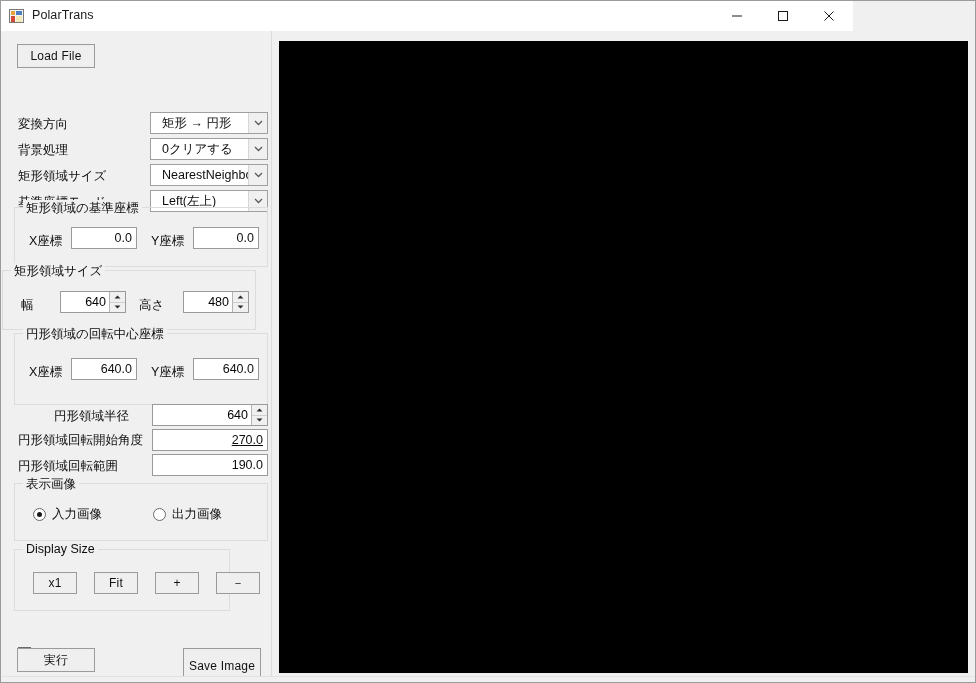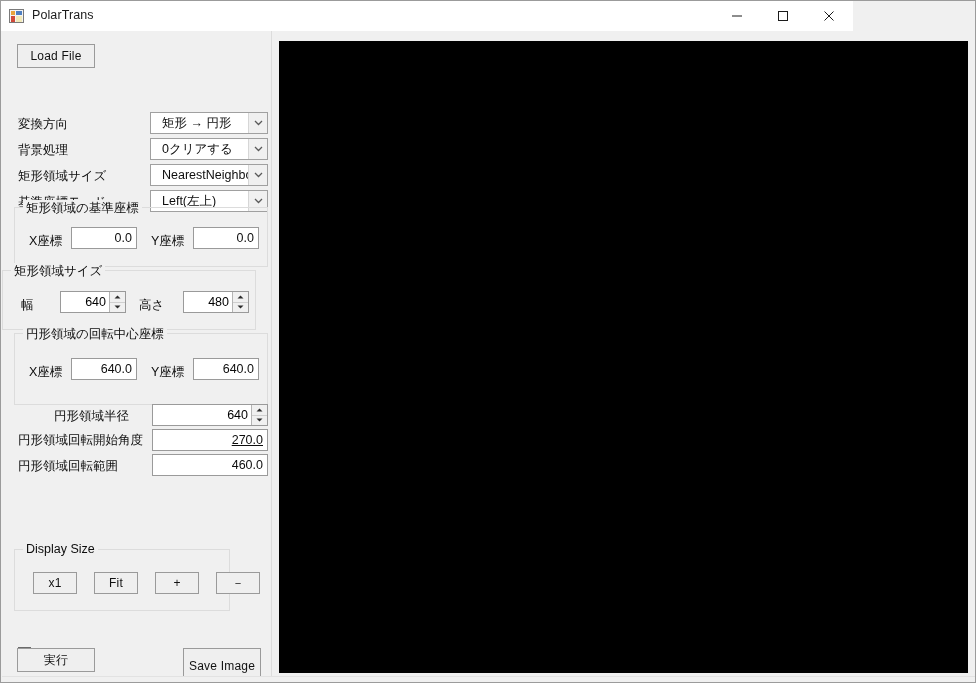--- a/index.html
+++ b/index.html
@@ -332,22 +332,33 @@
               <polygon points="3.5,3.5 0.5,0.5 6.5,0.5" fill="#2b2b2b"></polygon>
             </svg>
           </span>
       </span>
     </div>
 
     <div class="lbl" style="left:16px; top:404px;font-family:Liberation Mono, monospace;">円形領域回転開始角度</div>
     <div class="tbox" style="left:150px; top:398px; width:116px;text-decoration:underline;">270.0</div>
 
     <div class="lbl" style="left:16px; top:429px;">円形領域回転範囲</div>
-    <div class="tbox" style="left:150px; top:423px; width:116px;">460.0</div>
-
+    <div class="tbox" style="left:150px; top:423px; width:116px;">190.0</div>
+
+    <div class="groupbox" style="left:12px; top:452px; width:254px; height:58px;">
+      <span class="gtitle">表示画像</span>
+      <span class="radio" style="left:18px; top:22px;">
+        <span class="rdot on"></span>
+        <span class="rlabel">入力画像</span>
+      </span>
+      <span class="radio" style="left:138px; top:22px;">
+        <span class="rdot"></span>
+        <span class="rlabel">出力画像</span>
+      </span>
+    </div>
 
     <div class="groupbox" style="left:12px; top:518px; width:216px; height:62px;">
       <span class="gtitle">Display Size</span>
       <span class="btn" style="left:18px; top:22px; width:44px; height:22px;">x1</span>
       <span class="btn" style="left:79px; top:22px; width:44px; height:22px;">Fit</span>
       <span class="btn" style="left:140px; top:22px; width:44px; height:22px;">+</span>
       <span class="btn" style="left:201px; top:22px; width:44px; height:22px;">－</span>
     </div>
 
     <div id="chk-ascope">

